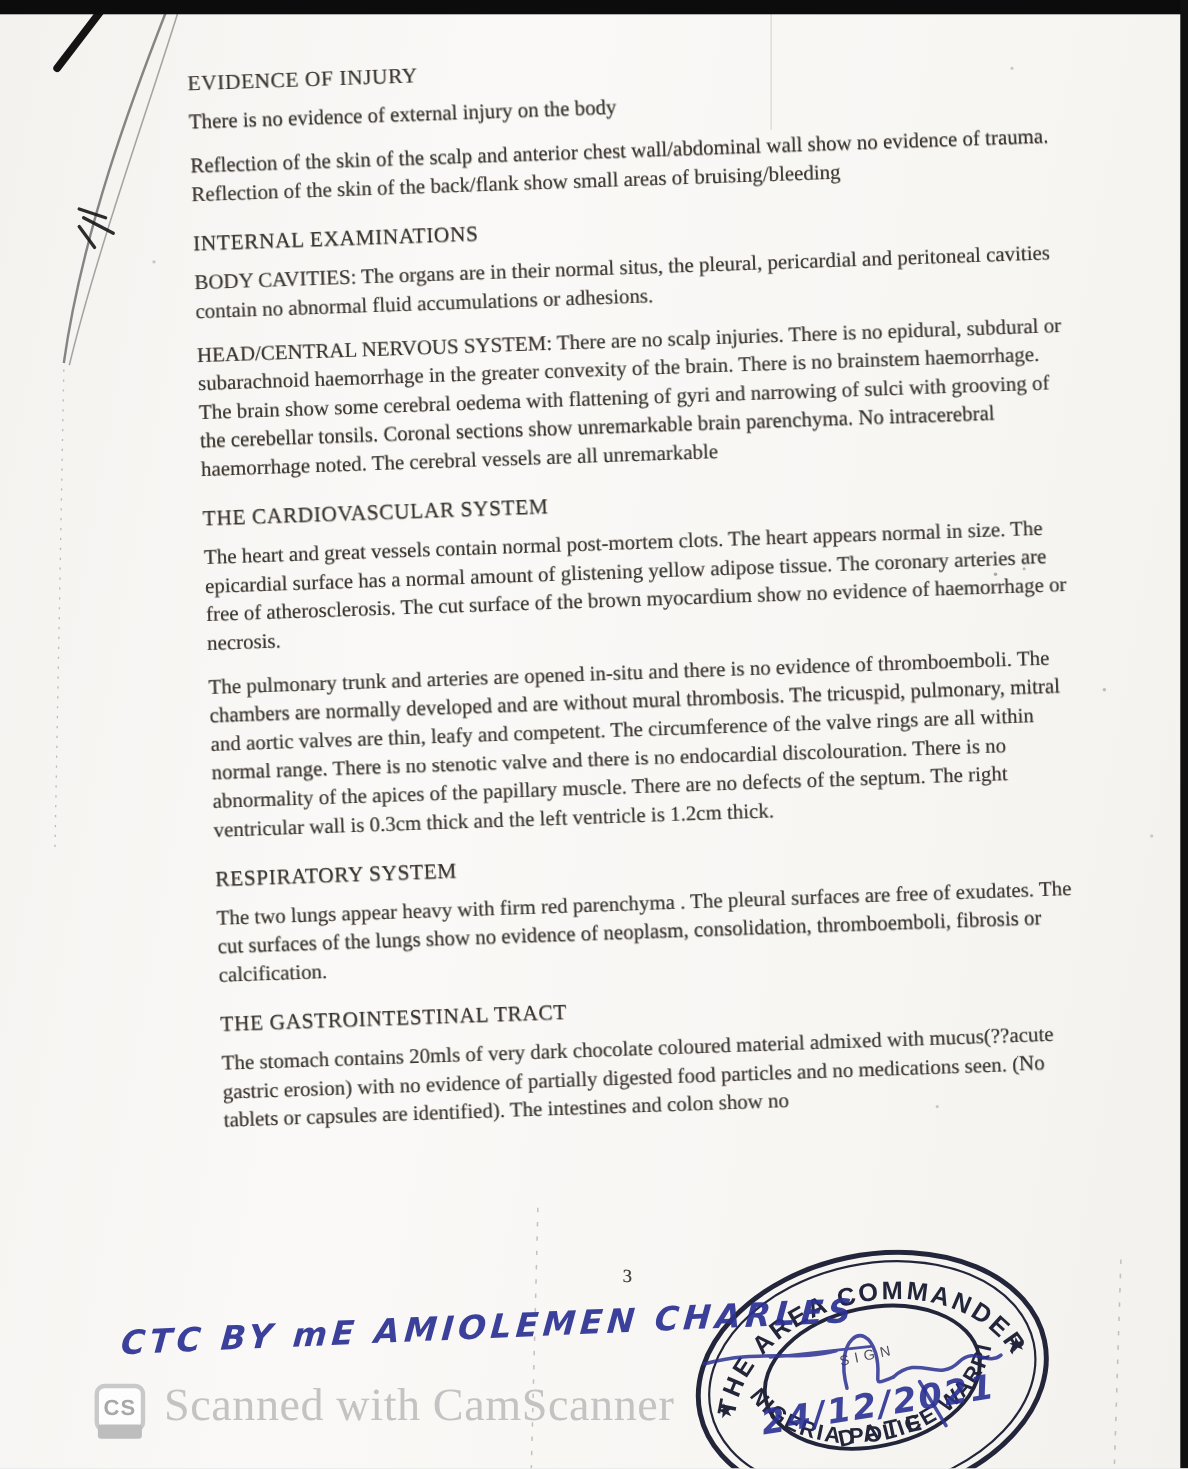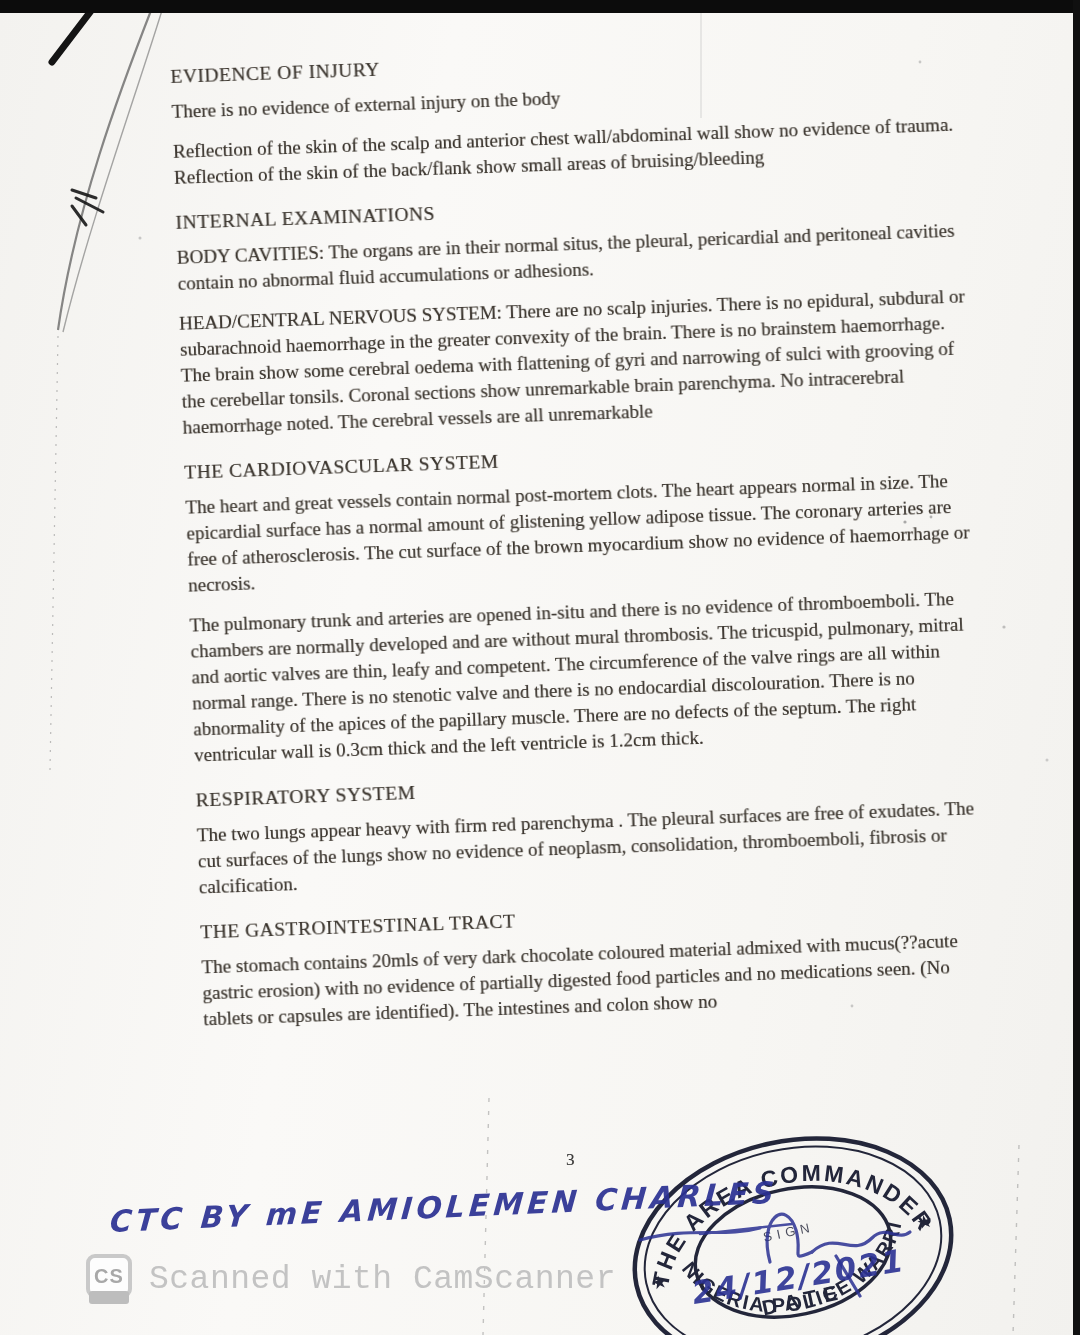--- a/index.html
+++ b/index.html
@@ -35,21 +35,21 @@
     transform:rotate(-2.5deg) skewX(-7deg);transform-origin:0 50%;
   }
 
   .stamp{position:absolute;left:626px;top:1136px;z-index:4;}
 
   .watermark{position:absolute;left:86px;top:1254px;display:flex;align-items:flex-end;gap:17px;z-index:7;}
   .cs-badge{position:relative;width:46px;height:44px;border:4px solid #c9c9c9;border-radius:9px;
     box-sizing:border-box;background:#fdfdfd;display:flex;align-items:center;justify-content:center;
     font-family:"Liberation Sans",sans-serif;font-weight:bold;font-size:20px;color:#a8a8a8;letter-spacing:1px;}
   .cs-tab{position:absolute;left:-1px;bottom:-10px;width:40px;height:13px;background:#bdbdbd;border-radius:3px;}
-  .wm-label{font-family:Liberation Mono, monospace;font-size:33px;color:#c3c3c3;letter-spacing:.5px;}
+  .wm-label{font-family:Liberation Serif, serif;font-size:42px;color:#c3c3c3;letter-spacing:.5px;}
 
   .stamp text{font-family:"Liberation Sans",sans-serif;}
   .stamp .arc-top{font-size:23px;font-weight:bold;letter-spacing:2.5px;}
   .stamp .arc-bottom{font-size:20px;font-weight:bold;letter-spacing:2px;}
   .stamp .star{font-size:18px;}
   .stamp .sign{font-size:13px;letter-spacing:5px;opacity:.8;}
   .stamp .date-label{font-size:21px;font-weight:bold;letter-spacing:7px;}
   .stamp .hand-date{font-family:"DejaVu Sans",sans-serif;font-style:italic;font-weight:600;font-size:31px;letter-spacing:2px;}
 </style>
 </head>

